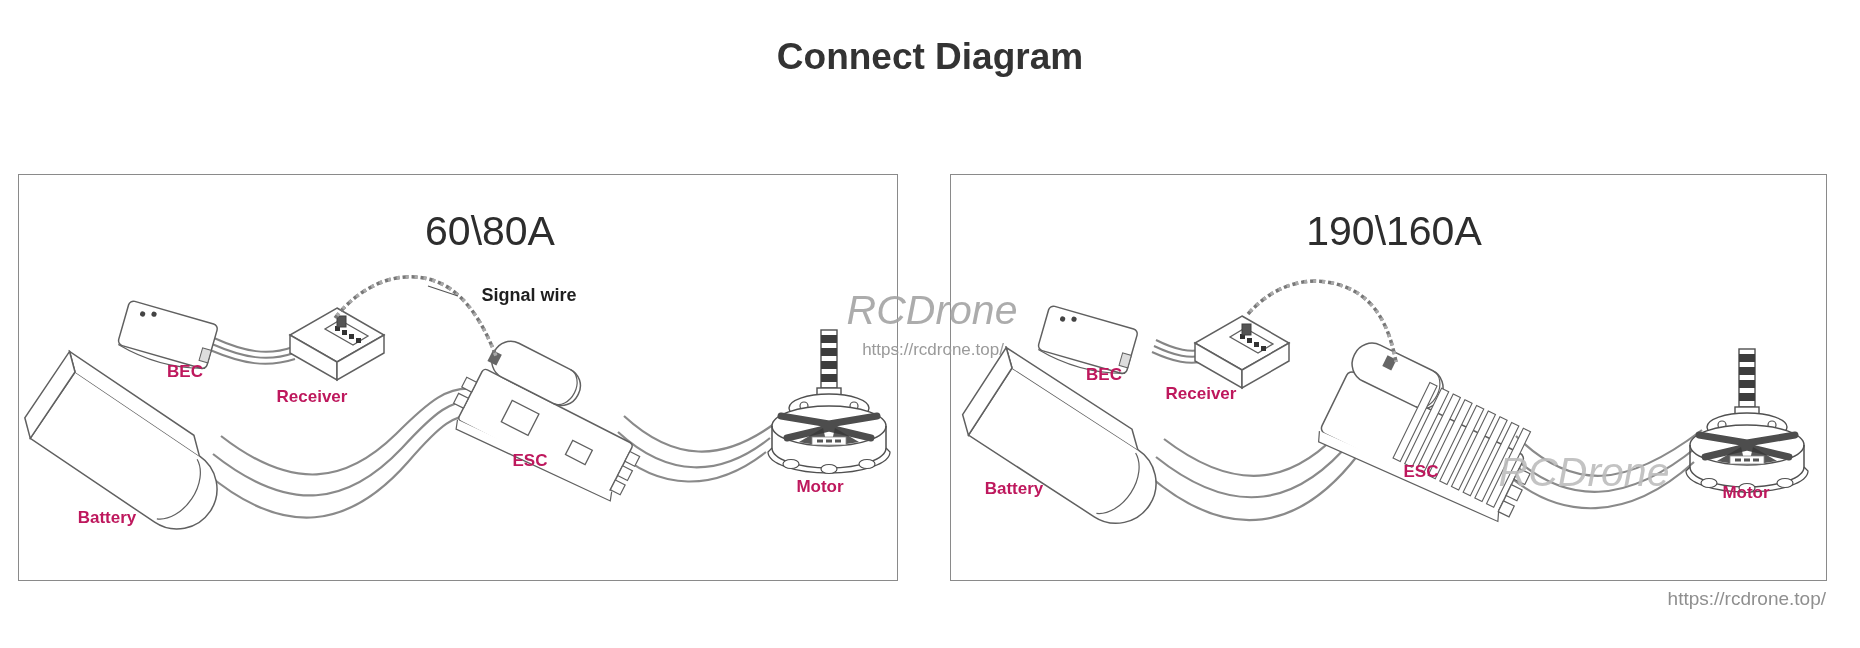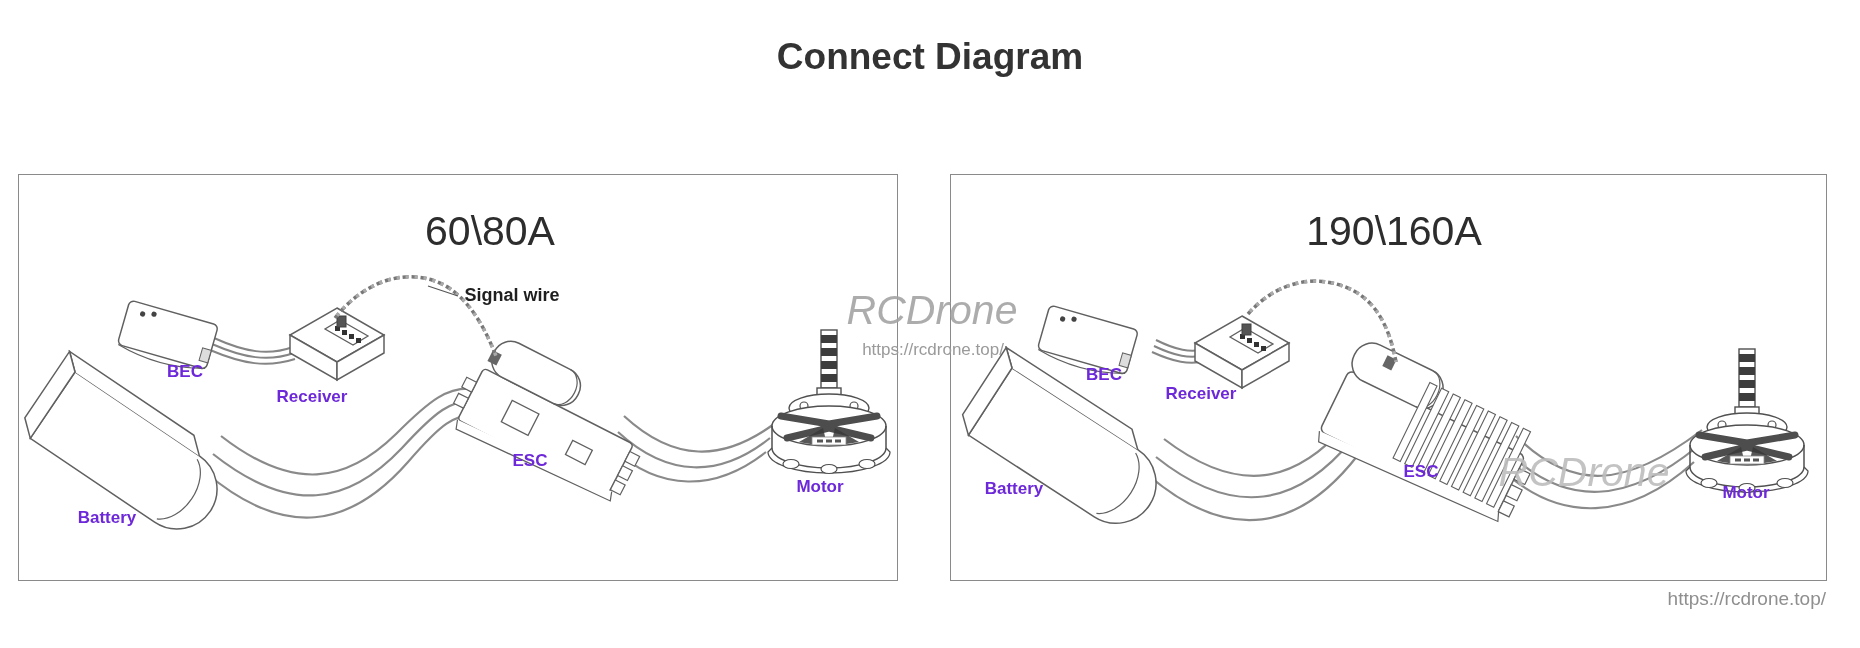--- a/index.html
+++ b/index.html
@@ -20,21 +20,21 @@
   .panel-title{
     position:absolute;transform:translateX(-50%);top:208px;
     font-size:41px;font-weight:400;color:#2d2d2d;white-space:nowrap;
     font-family:"Liberation Sans","DejaVu Sans",sans-serif;
   }
   #title-left{left:462px;margin-left:28px;}
   #title-right{left:1394px;}
 
   .part-label{
     position:absolute;transform:translateX(-50%);
-    font-size:17px;font-weight:700;color:#6d28d9;white-space:nowrap;
+    font-size:17px;font-weight:700;color:#be185d;white-space:nowrap;
   }
   .annot-label{
     position:absolute;transform:translateX(-50%);
     font-size:18px;font-weight:700;color:#1f1f1f;white-space:nowrap;
   }
 
   svg#art{position:absolute;left:0;top:0;z-index:3;}
   .panel{z-index:1;}
   .panel-title,.part-label,.annot-label{z-index:4;}
 
@@ -200,21 +200,21 @@
       <path d="M1248,314 C1276,282 1316,272 1352,290 C1378,303 1390,330 1396,362" stroke="#777777" stroke-width="3.5" stroke-dasharray="6 3"></path>
       <path d="M1248,314 C1276,282 1316,272 1352,290 C1378,303 1390,330 1396,362" stroke="#aaaaaa" stroke-width="3.5" stroke-dasharray="3 6" stroke-dashoffset="-3"></path>
     </g>
   </svg>
 
   <div class="panel-title" id="title-left">60\80A</div>
   <div class="panel-title" id="title-right">190\160A</div>
 
   <div class="part-label" style="left:185px;top:362px">BEC</div>
   <div class="part-label" style="left:312px;top:387px">Receiver</div>
-  <div class="annot-label" style="left:512px;top:285px">Signal wire</div>
+  <div class="annot-label" style="left:529px;top:285px">Signal wire</div>
   <div class="part-label" style="left:530px;top:451px">ESC</div>
   <div class="part-label" style="left:107px;top:508px">Battery</div>
   <div class="part-label" style="left:820px;top:477px">Motor</div>
 
   <div class="part-label" style="left:1104px;top:365px">BEC</div>
   <div class="part-label" style="left:1201px;top:384px">Receiver</div>
   <div class="part-label" style="left:1421px;top:462px">ESC</div>
   <div class="part-label" style="left:1014px;top:479px">Battery</div>
   <div class="part-label" style="left:1746px;top:483px">Motor</div>
 

